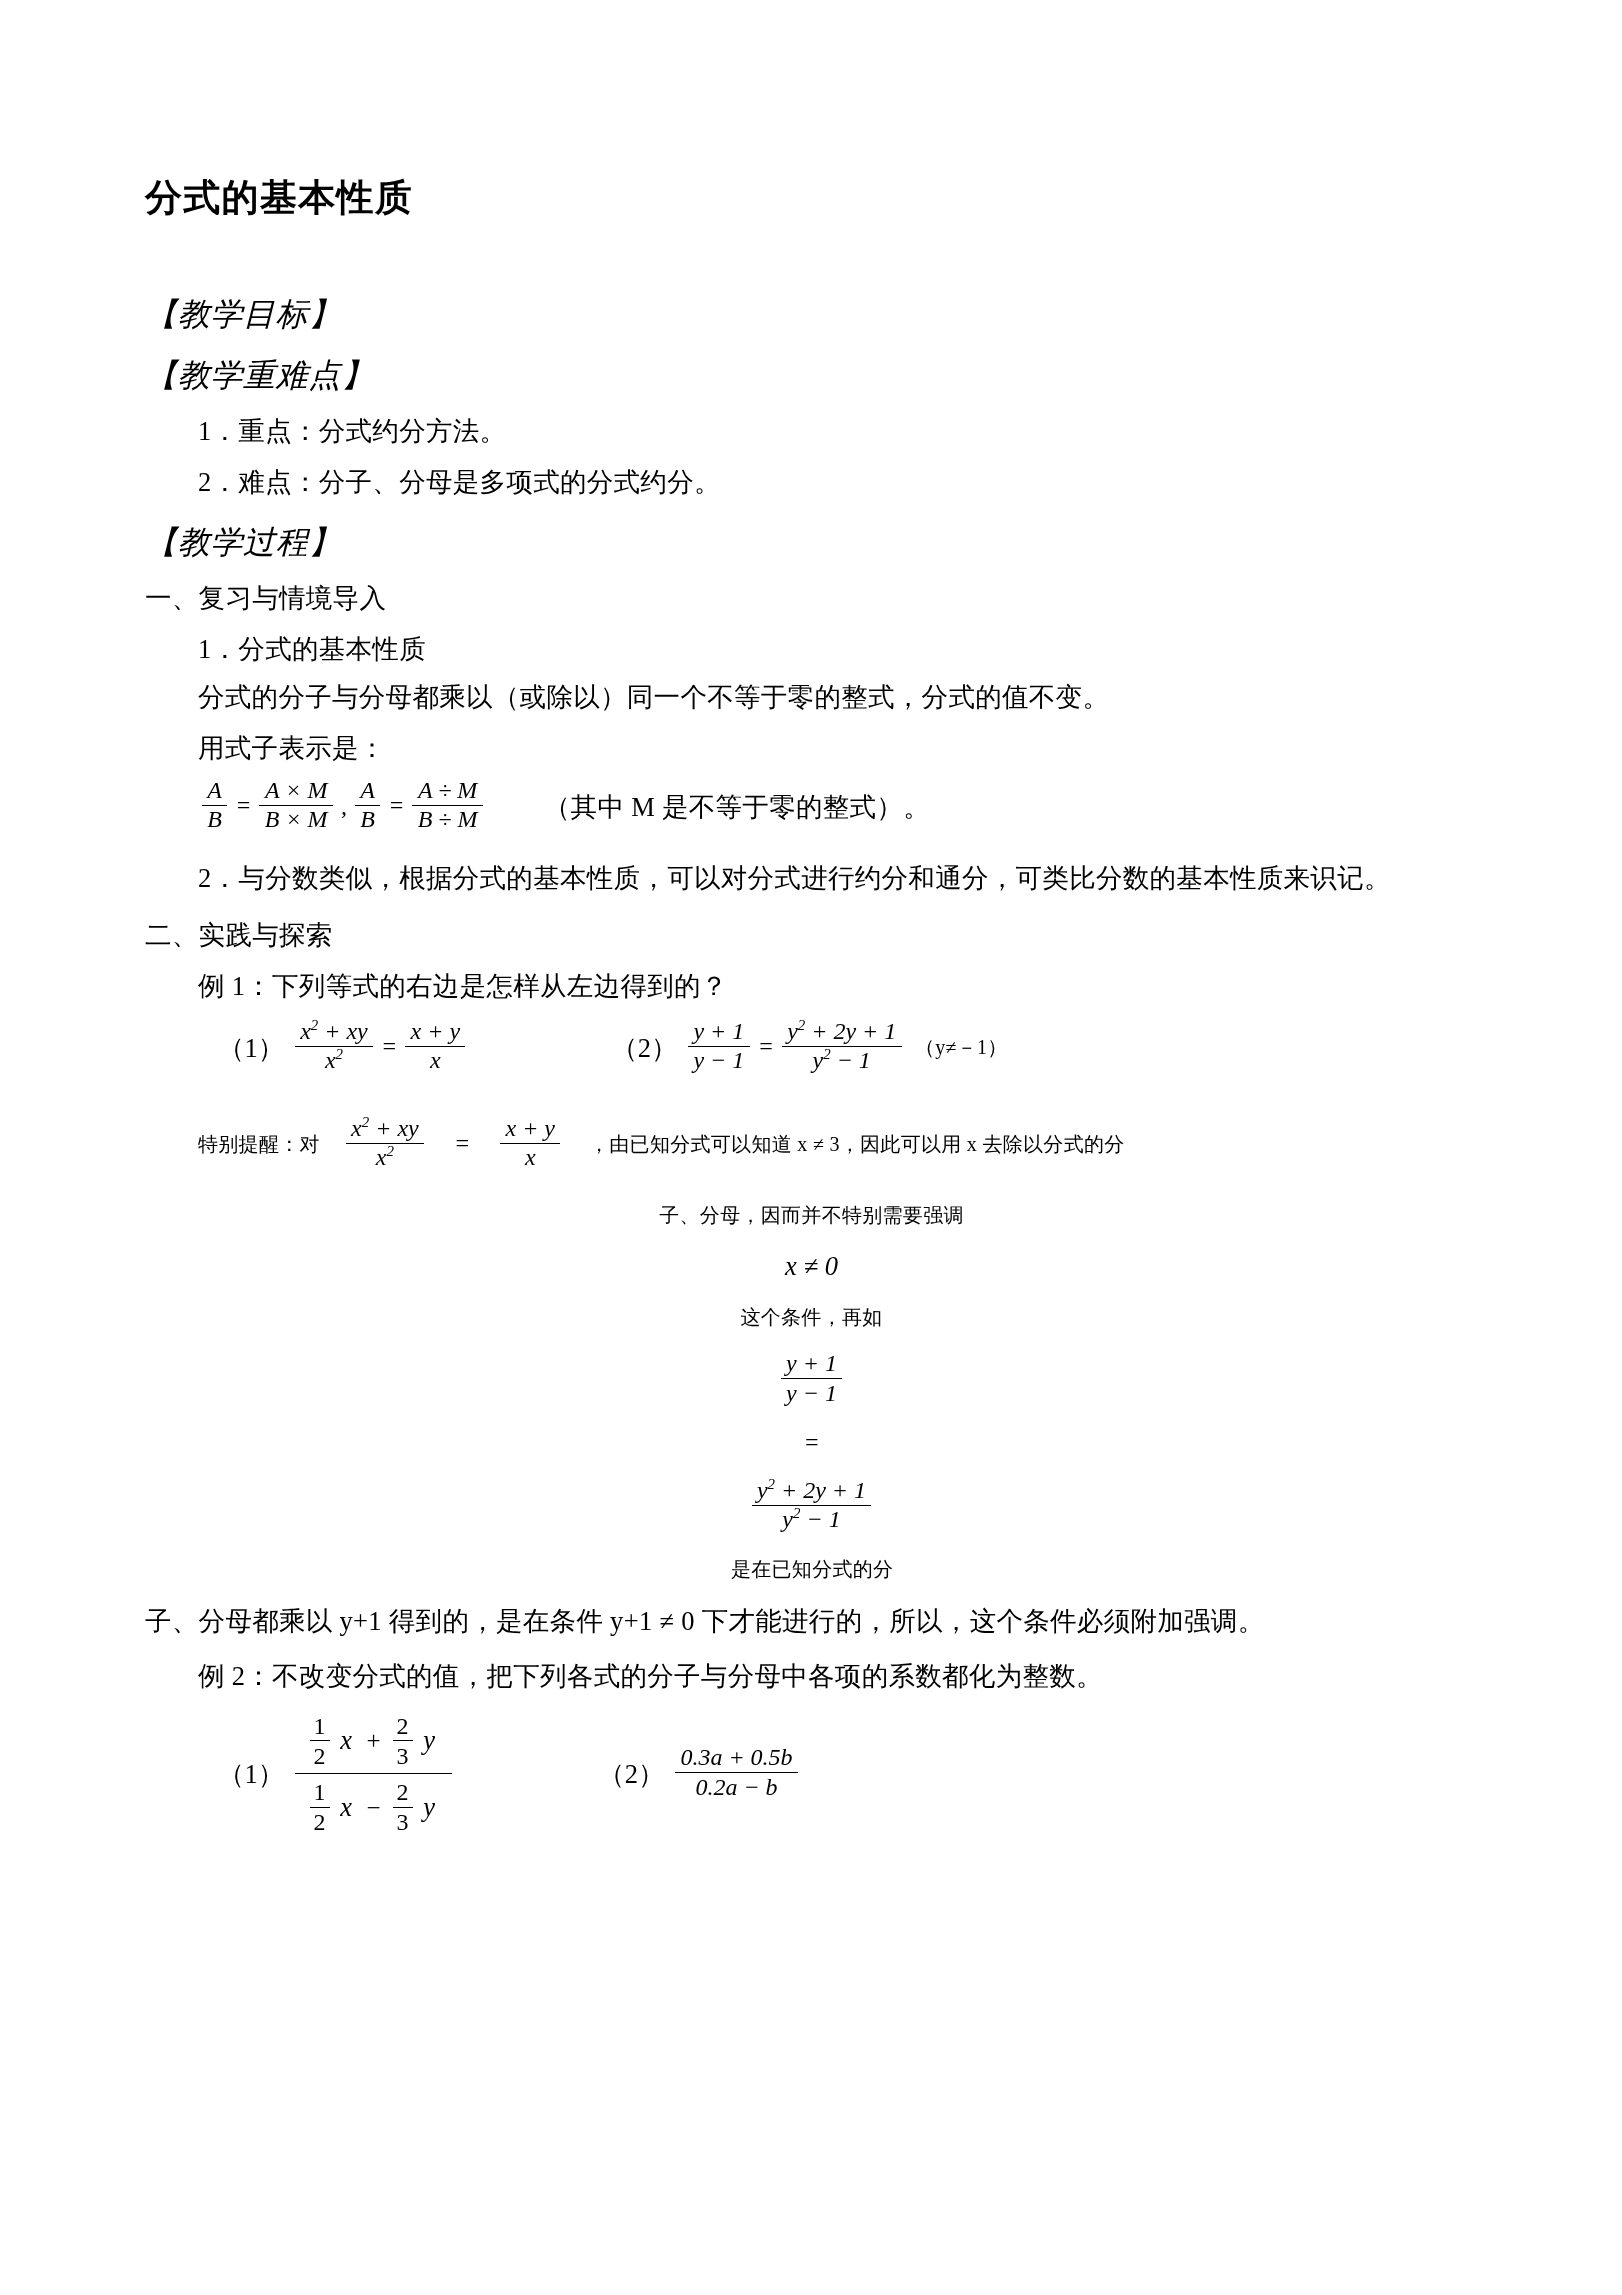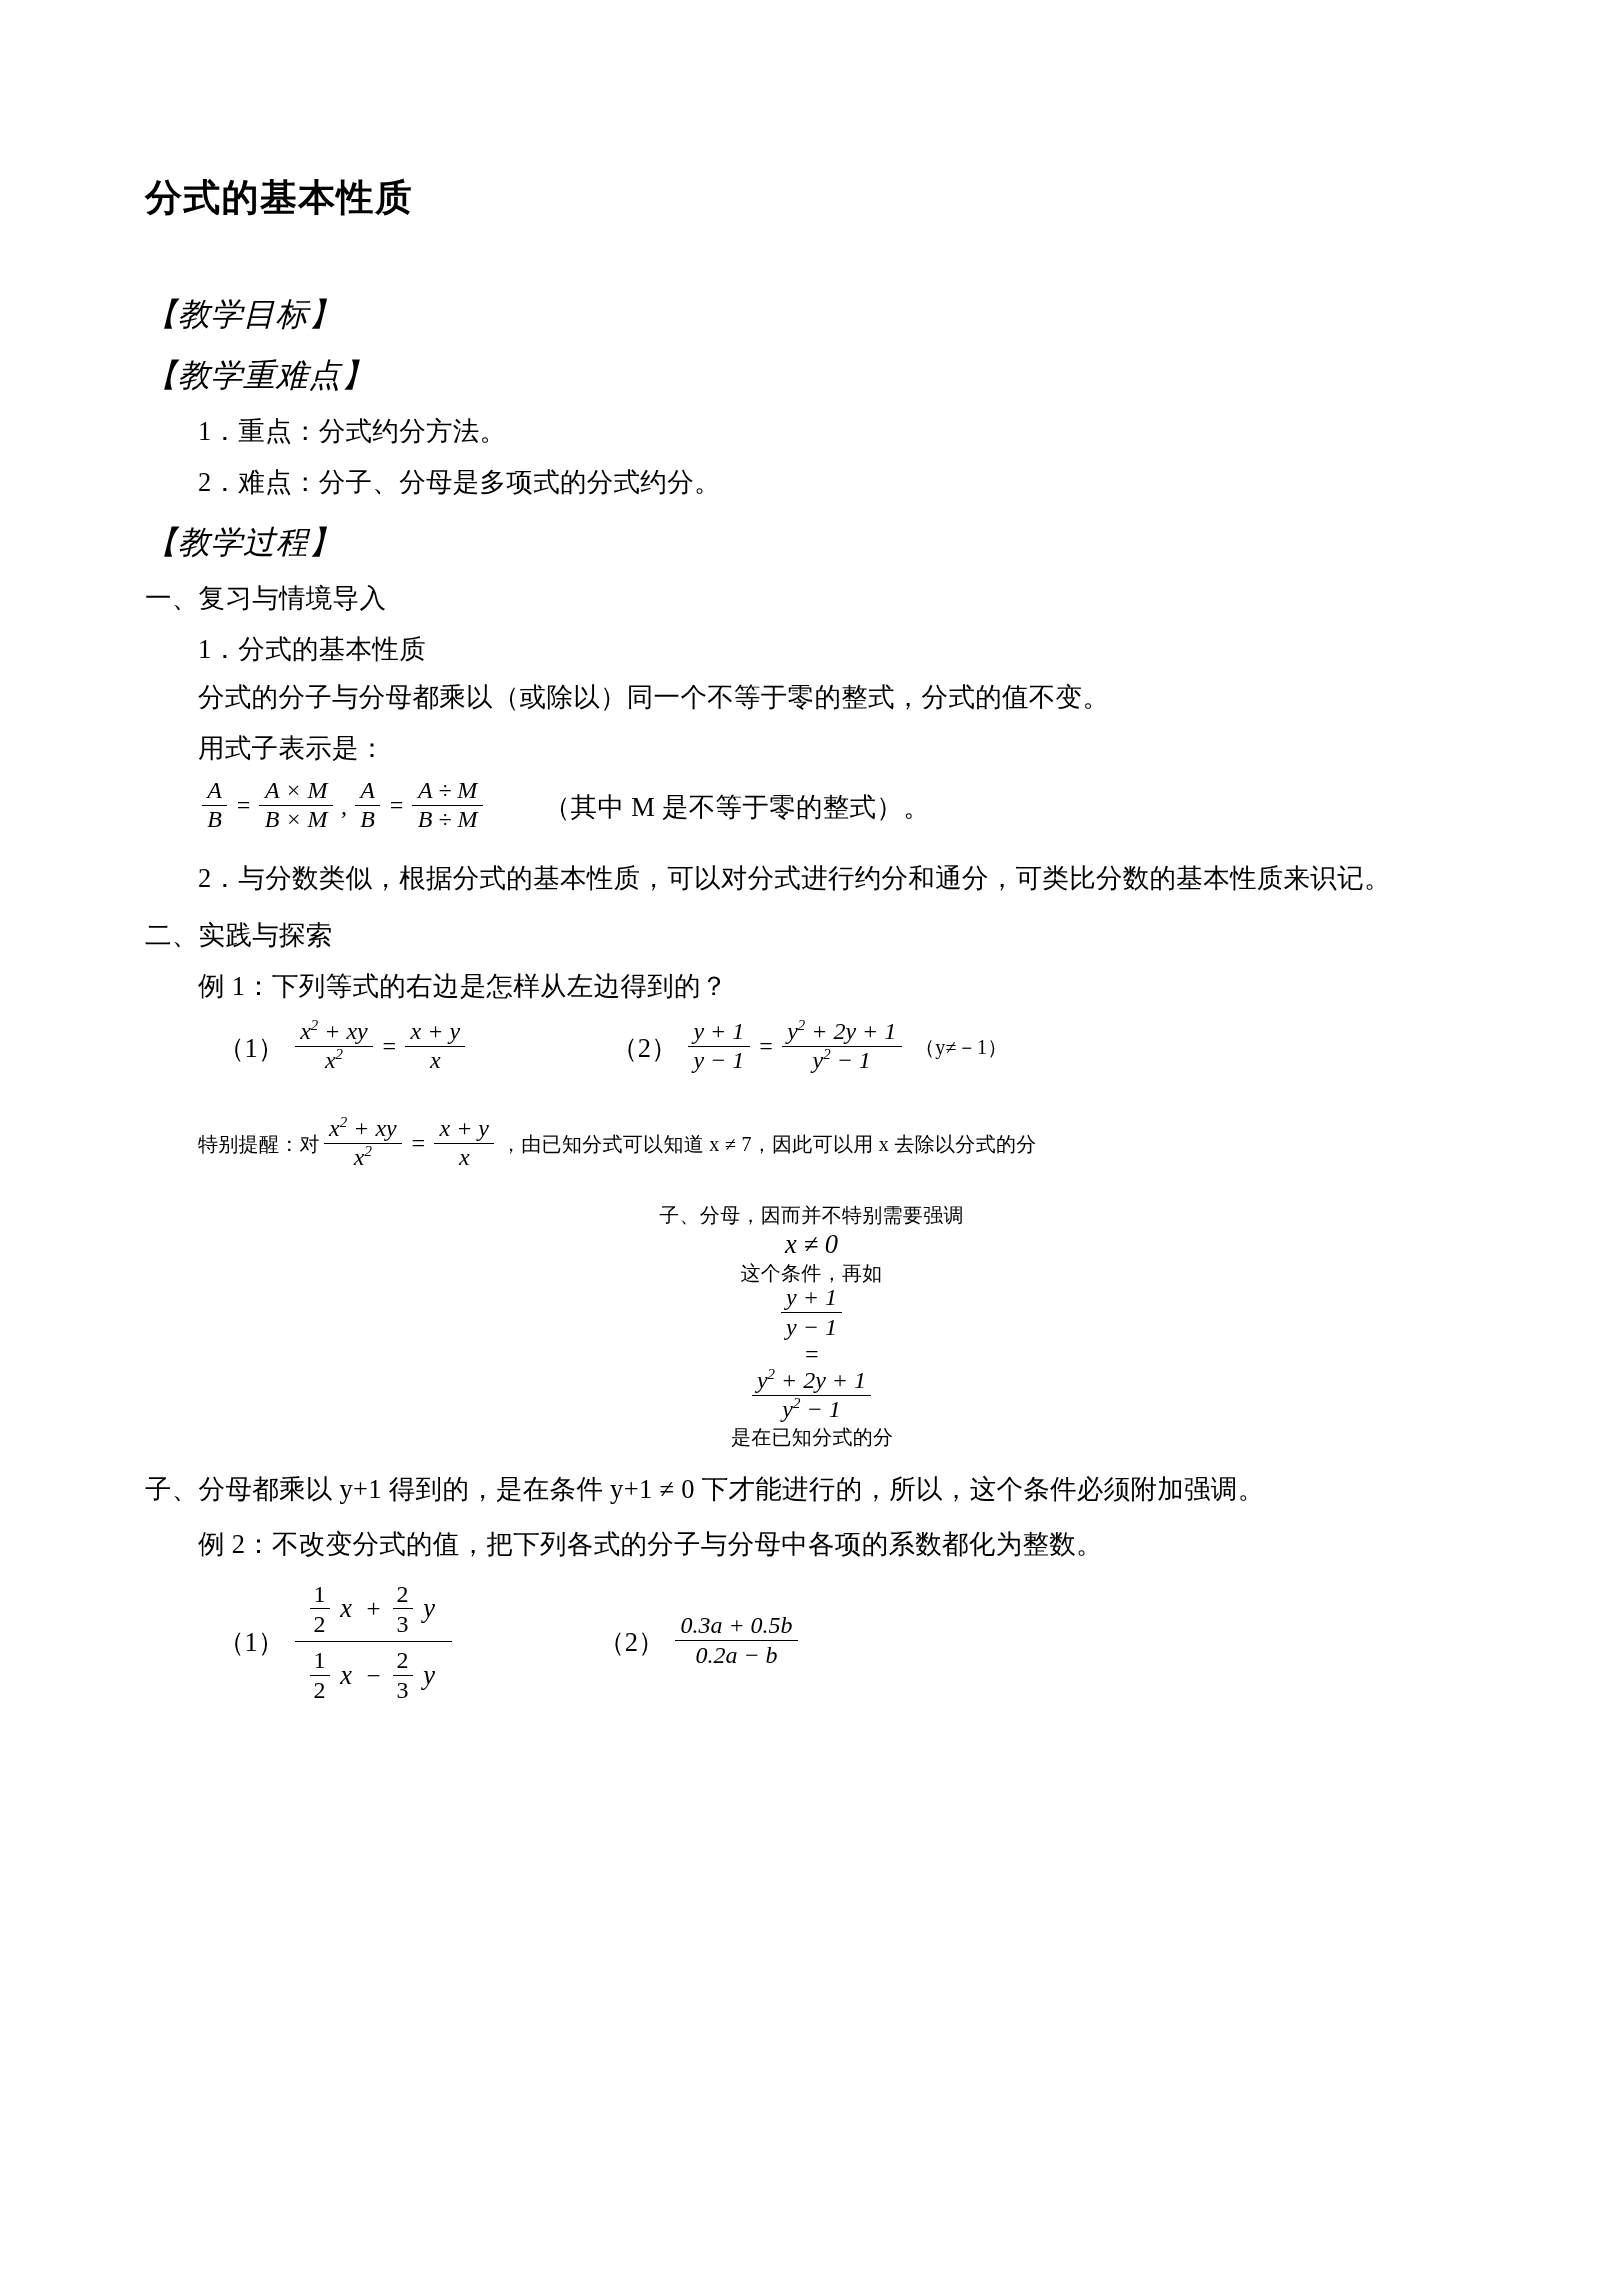--- a/index.html
+++ b/index.html
@@ -177,21 +177,21 @@
   }
   .plainop {
     font-size: 25px;
     margin: 0 6.6px;
     display: inline-block;
     vertical-align: middle;
     font-style: normal;
   }
 
   .flow { line-height: 1.75; }
-  .wideline { margin-top: 17px; }
+  .wideline { margin-top: 17px; gap: 22px; }
 </style>
 </head>
 <body>
 
 <div class="page">
 
   <h1 class="doc-title">分式的基本性质</h1>
 
   <div class="section-heading h-gap-1">【教学目标】</div>
 
@@ -269,21 +269,21 @@
     <span class="cond" style="margin-left:0">特别提醒：对</span>
     <span class="mfrac big">
       <span class="num">x<sup class="ex">2</sup> + xy</span>
       <span class="den">x<sup class="ex">2</sup></span>
     </span>
     <span class="op up">=</span>
     <span class="mfrac big">
       <span class="num">x + y</span>
       <span class="den">x</span>
     </span>
-    <span class="cond" style="margin-left:2.7px">，由已知分式可以知道 x ≠ 7，因此可以用 x 去除以分式的分</span>
+    <span class="cond" style="margin-left:2.7px">，由已知分式可以知道 x ≠ 3，因此可以用 x 去除以分式的分</span>
   </div>
 
   <div class="ex-row wideline" style="padding-left:0;flex-direction:column;">
     <span class="cond" style="margin-left:0">子、分母，因而并不特别需要强调</span>
     <span class="var mitalic">x ≠ 0</span>
     <span class="cond" style="margin-left:0">这个条件，再如</span>
     <span class="mfrac big">
       <span class="num">y + 1</span>
       <span class="den">y − 1</span>
     </span>

